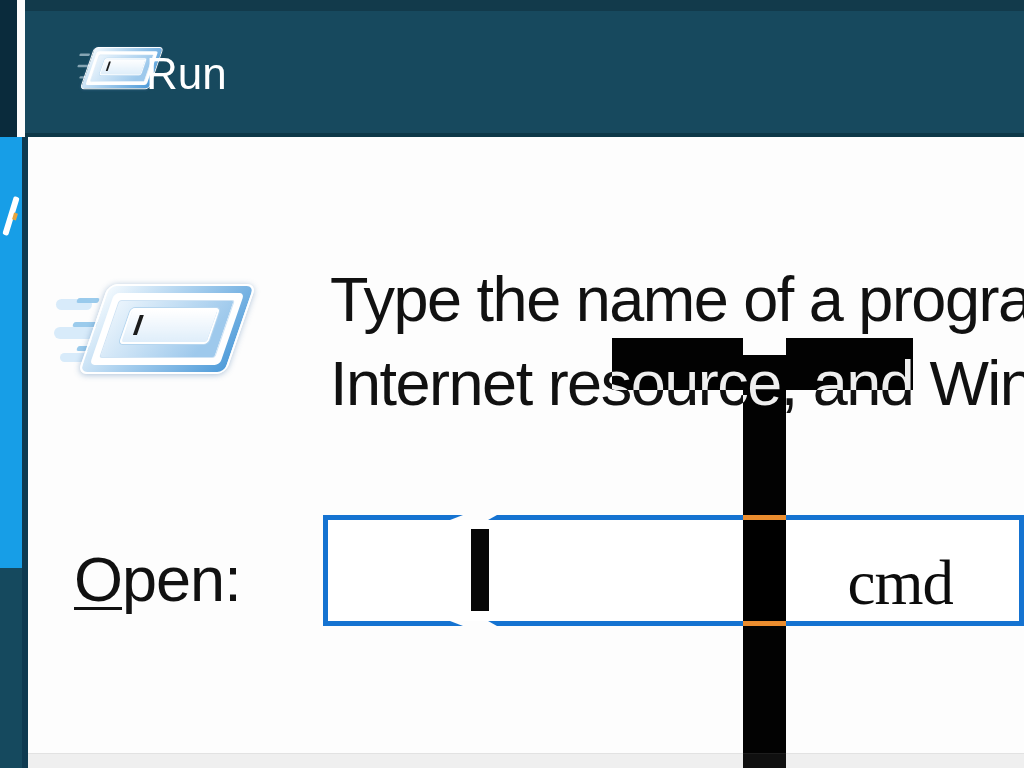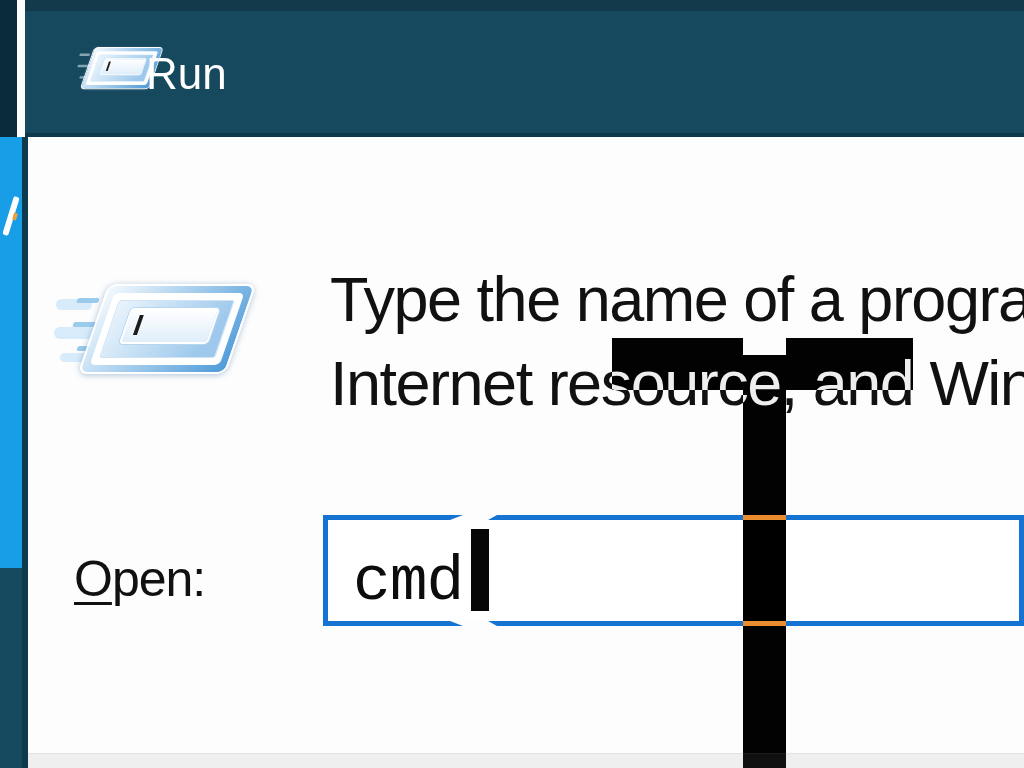--- a/index.html
+++ b/index.html
@@ -92,35 +92,36 @@
   .instr {
     white-space:nowrap; color:#111111;
     font-size:63px; line-height:63px; letter-spacing:-1.5px;
   }
   .instr1 { left:330px; top:268px; }
   .instr2 { left:330px; top:352px; }
 
   
   .open-label {
     left:74px; top:548px; color:#111111;
-    font-size:50px; line-height:63px; letter-spacing:-1px; white-space:nowrap;
+    font-size:63px; line-height:63px; letter-spacing:-1px; white-space:nowrap;
   }
   .open-label .ul { text-decoration:underline; text-underline-offset:6px; text-decoration-thickness:3px; }
 
   
   .command-input-box {
     left:323px; top:515px; width:701px; height:111px;
     background:#ffffff; border:5px solid #1573d1; box-sizing:border-box;
   }
   .command-input-box input {
     position:absolute; left:25px; top:27px; width:600px;
     border:none; outline:none; padding:0; background:transparent;
-    font-family:Liberation Mono, monospace;
+    font-family:Liberation Serif, serif;
     font-size:63px; line-height:63px; letter-spacing:-1px; color:#0c0c0c;
     caret-color:transparent;
+    text-align:right;
   }
   .border-gap { background:#fdfdfd; width:47px; height:5px; }
   .gap-top    { left:450px; top:515px; clip-path:polygon(13px 0%, 100% 0%, 81% 100%, 0% 100%); }
   .gap-bottom { left:450px; top:621px; clip-path:polygon(0% 0%, 81% 0%, 100% 100%, 13px 100%); }
   .text-caret { left:471px; top:529px; width:18px; height:82px; background:#070707; z-index:30; }
 
   
   .invert-bar { z-index:50; backdrop-filter:invert(1); background:transparent; }
   @supports not (backdrop-filter: invert(1)) {
     .invert-bar { background:#000000; }

